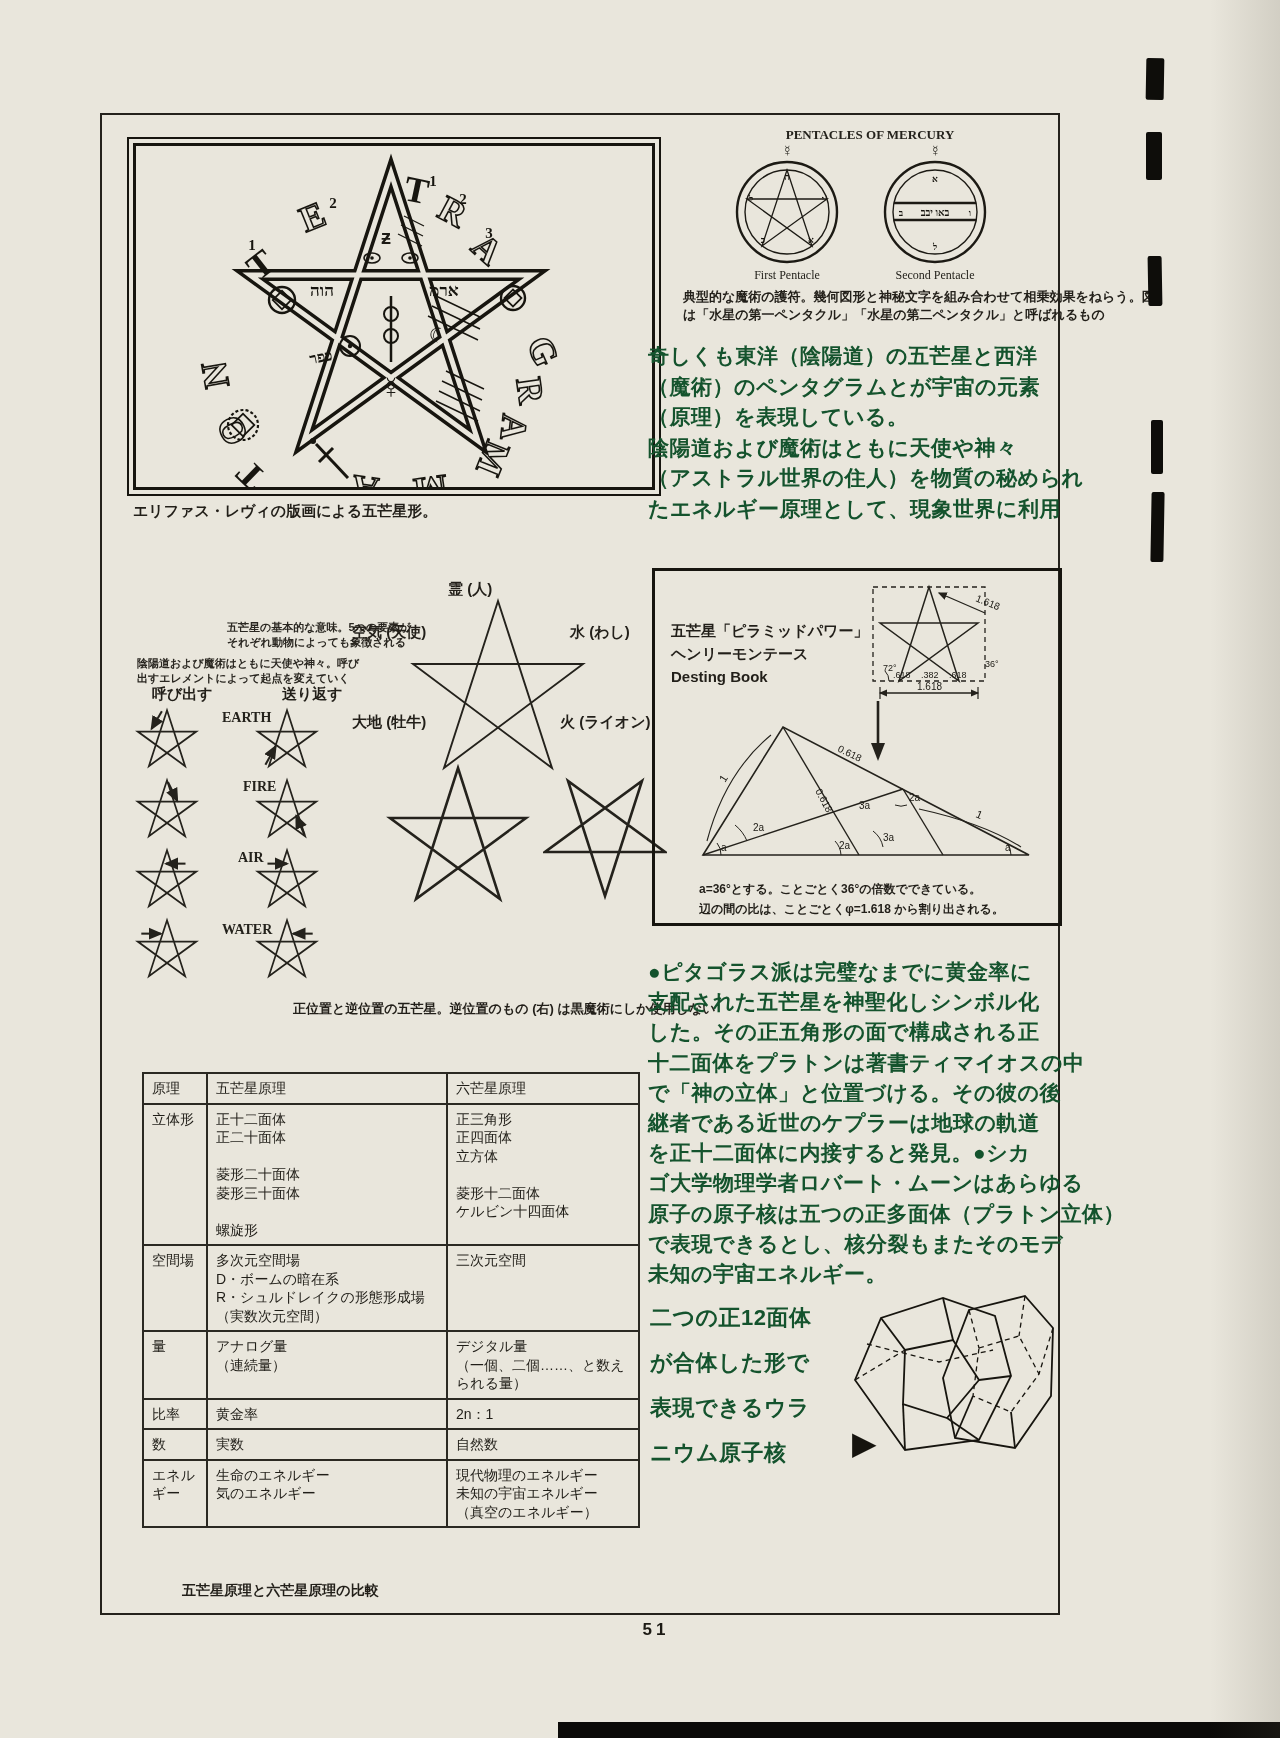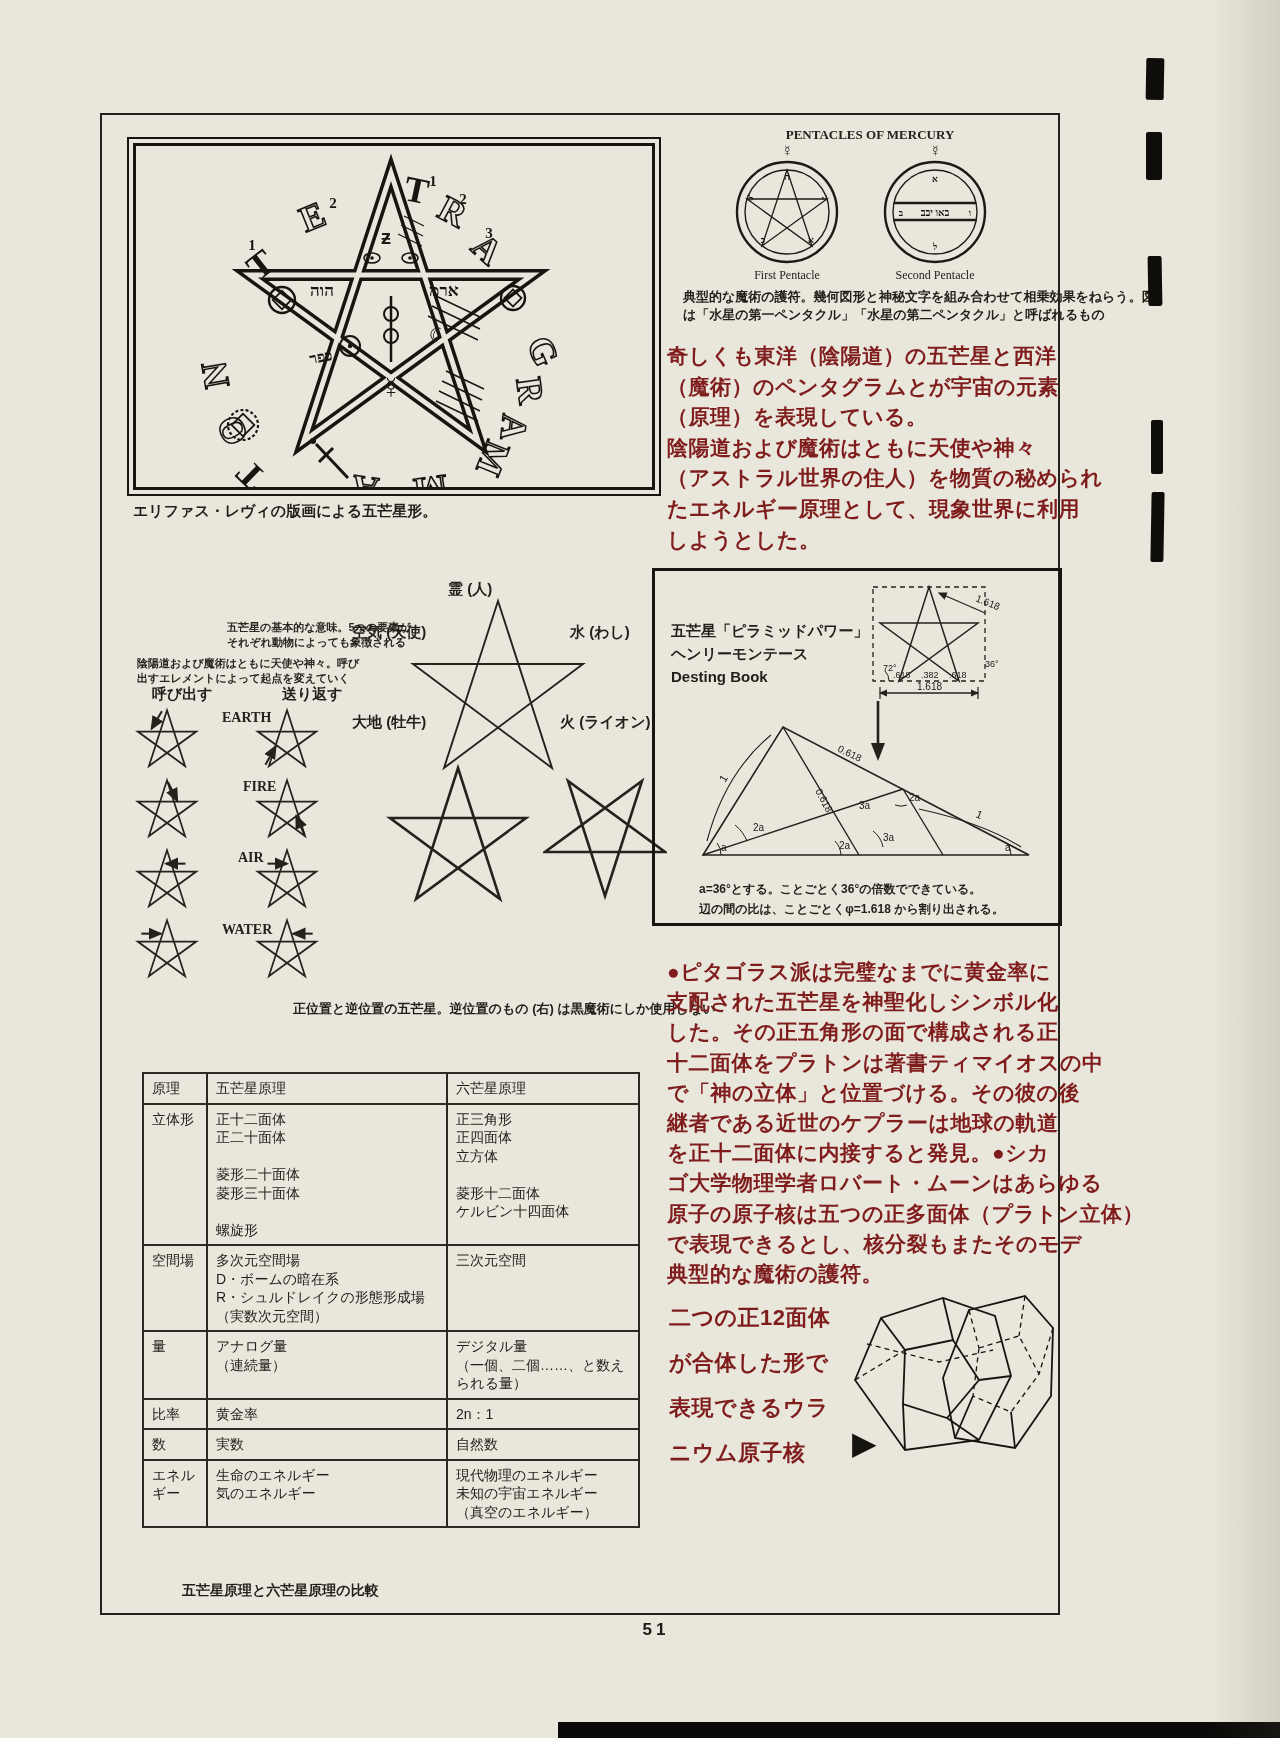--- a/index.html
+++ b/index.html
@@ -7,21 +7,21 @@
         font-family:"Liberation Sans",sans-serif;color:#1c1b16;}
   .abs{position:absolute;}
   .border-box{border:2px solid #24221c;}
   
   .jp-s{font-size:13px;line-height:17.5px;font-weight:bold;color:#221f19;}
   .jp-xs{font-size:11px;line-height:14.5px;font-weight:bold;color:#2a2721;}
   .jp-m{font-size:15px;line-height:23px;font-weight:bold;color:#221f19;}
   .serif-s{font-family:"Liberation Serif",serif;font-size:12px;color:#24221c;}
   .serif-lbl{font-family:"Liberation Serif",serif;font-size:14px;font-weight:bold;color:#24221c;}
   
-  .hw{font-weight:bold;color:#7f1d1d;letter-spacing:.5px;margin-left:19px;}
+  .hw{font-weight:bold;color:#14532d;letter-spacing:.5px;}
   .hw-top{font-size:21px;line-height:30.6px;}
   .hw-bottom{font-size:21px;line-height:30.2px;}
   .hw-side{font-size:22px;line-height:45px;}
   .tline{display:block;white-space:nowrap;}
   
   table.cmp{border-collapse:collapse;table-layout:fixed;width:496px;background:transparent;}
   table.cmp td,table.cmp th{border:2px solid #2b2922;vertical-align:top;text-align:left;
       padding:5px 8px;font-size:14px;line-height:18.5px;font-weight:normal;color:#201e18;}
   table.cmp .c-label{word-break:break-all;}
   svg{display:block;}
@@ -143,21 +143,20 @@
       <div class="tline">は「水星の第一ペンタクル」「水星の第二ペンタクル」と呼ばれるもの</div>
     </div>
 
   <div class="abs hw hw-top" style="left:648px;top:341px;width:424px;">
       <div class="tline">奇しくも東洋（陰陽道）の五芒星と西洋</div>
       <div class="tline">（魔術）のペンタグラムとが宇宙の元素</div>
       <div class="tline">（原理）を表現している。</div>
       <div class="tline">陰陽道および魔術はともに天使や神々</div>
       <div class="tline">（アストラル世界の住人）を物質の秘められ</div>
       <div class="tline">たエネルギー原理として、現象世界に利用</div>
-      <div class="tline">しようとした。</div>
     </div>
 
   <div class="abs jp-xs" style="left:227px;top:620px;">
       <div class="tline">五芒星の基本的な意味。5つの要素が</div>
       <div class="tline">それぞれ動物によっても象徴される</div>
     </div>
   <div class="abs jp-xs" style="left:137px;top:656px;">
       <div class="tline">陰陽道および魔術はともに天使や神々。呼び</div>
       <div class="tline">出すエレメントによって起点を変えていく</div>
     </div>
@@ -381,21 +380,21 @@
       <div class="tline">●ピタゴラス派は完璧なまでに黄金率に</div>
       <div class="tline">支配された五芒星を神聖化しシンボル化</div>
       <div class="tline">した。その正五角形の面で構成される正</div>
       <div class="tline">十二面体をプラトンは著書ティマイオスの中</div>
       <div class="tline">で「神の立体」と位置づける。その彼の後</div>
       <div class="tline">継者である近世のケプラーは地球の軌道</div>
       <div class="tline">を正十二面体に内接すると発見。●シカ</div>
       <div class="tline">ゴ大学物理学者ロバート・ムーンはあらゆる</div>
       <div class="tline">原子の原子核は五つの正多面体（プラトン立体）</div>
       <div class="tline">で表現できるとし、核分裂もまたそのモデ</div>
-      <div class="tline">典型的な魔術の護符。</div>
+      <div class="tline">未知の宇宙エネルギー。</div>
     </div>
   <div class="abs hw hw-side" style="left:650px;top:1295px;width:210px;">
       <div class="tline">二つの正12面体</div>
       <div class="tline">が合体した形で</div>
       <div class="tline">表現できるウラ</div>
       <div class="tline">ニウム原子核</div>
     </div>
   <div class="abs" style="left:852px;top:1424px;font-size:32px;color:#16140e;">▶</div>
 
   <svg class="abs" style="left:843px;top:1288px;" viewBox="0 0 218 188" width="218" height="188">

